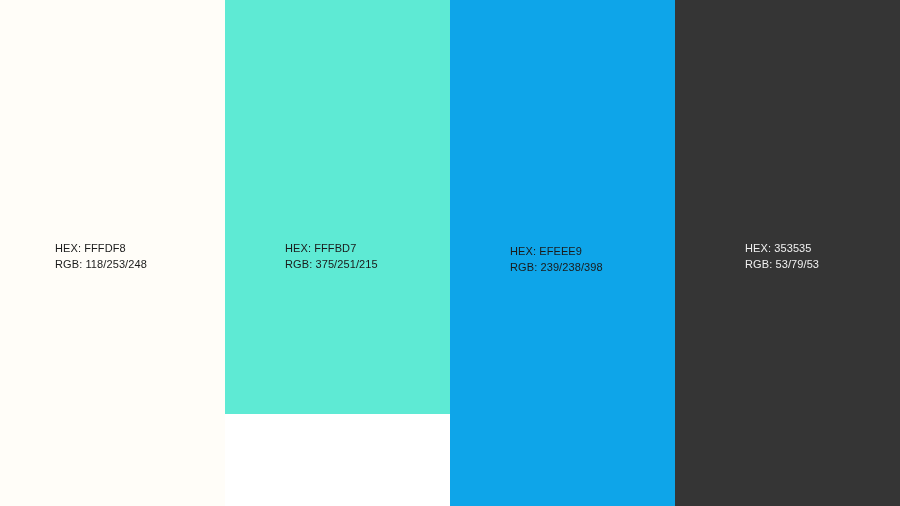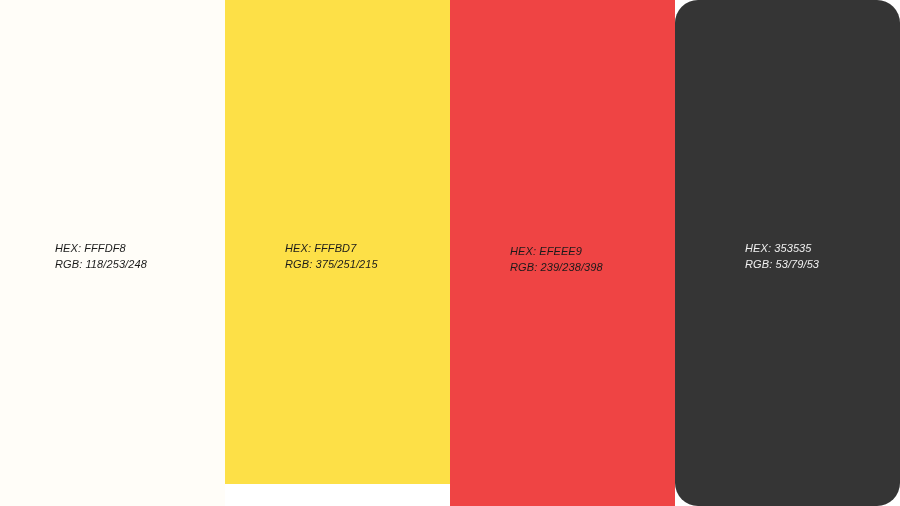--- a/index.html
+++ b/index.html
@@ -13,21 +13,20 @@
     overflow: hidden;
     font-family: "Liberation Sans", sans-serif;
     background: #ffffff;
   }
   #palette {
     position: relative;
     width: 900px;
     height: 506px;
     display: flex;
     flex-direction: row;
-    font-style: italic;
   }
   .swatch {
     position: relative;
     height: 506px;
     flex: 0 0 225px;
     width: 225px;
     box-sizing: border-box;
   }
   .swatch-label {
     position: absolute;
@@ -47,34 +46,34 @@
 
 <div id="palette" style="width: 900px; height: 506px;">
 
   <div class="swatch" style="background-color: rgb(255, 253, 248); flex-basis: 225px; width: 225px; height: 506px;">
     <div class="swatch-label" style="left: 55px; top: 240px; color: rgb(26, 26, 26);">
       <span class="label-line">HEX: FFFDF8</span>
       <span class="label-line">RGB: 118/253/248</span>
     </div>
   </div>
 
-  <div class="swatch" style="background-color: #fde047; flex-basis: 225px; width: 225px; height: 484px;">
+  <div class="swatch" style="background-color: #5eead4; flex-basis: 225px; width: 225px; height: 414px;">
     <div class="swatch-label" style="left: 60px; top: 240px; color: rgb(26, 26, 26);">
       <span class="label-line">HEX: FFFBD7</span>
       <span class="label-line">RGB: 375/251/215</span>
     </div>
   </div>
 
-  <div class="swatch" style="background-color: #ef4444; flex-basis: 225px; width: 225px; height: 506px;">
+  <div class="swatch" style="background-color: #0ea5e9; flex-basis: 225px; width: 225px; height: 506px;">
     <div class="swatch-label" style="left: 60px; top: 243px; color: rgb(26, 26, 26);">
       <span class="label-line">HEX: EFEEE9</span>
       <span class="label-line">RGB: 239/238/398</span>
     </div>
   </div>
 
-  <div class="swatch" style="background-color: rgb(53, 53, 53); flex-basis: 225px; width: 225px; height: 506px; border-radius: 23px;">
+  <div class="swatch" style="background-color: rgb(53, 53, 53); flex-basis: 225px; width: 225px; height: 506px;">
     <div class="swatch-label" style="left: 70px; top: 240px; color: rgb(240, 240, 240);">
       <span class="label-line">HEX: 353535</span>
       <span class="label-line">RGB: 53/79/53</span>
     </div>
   </div>
 
 </div>
 
 </body></html>

